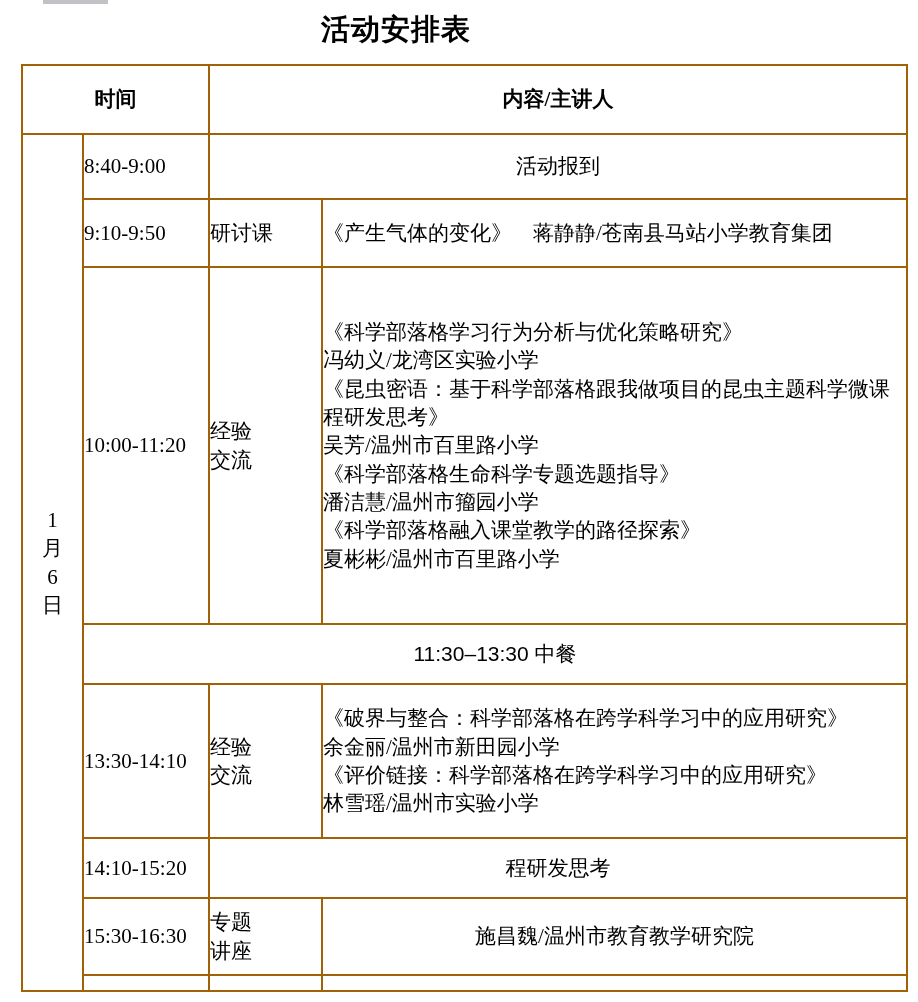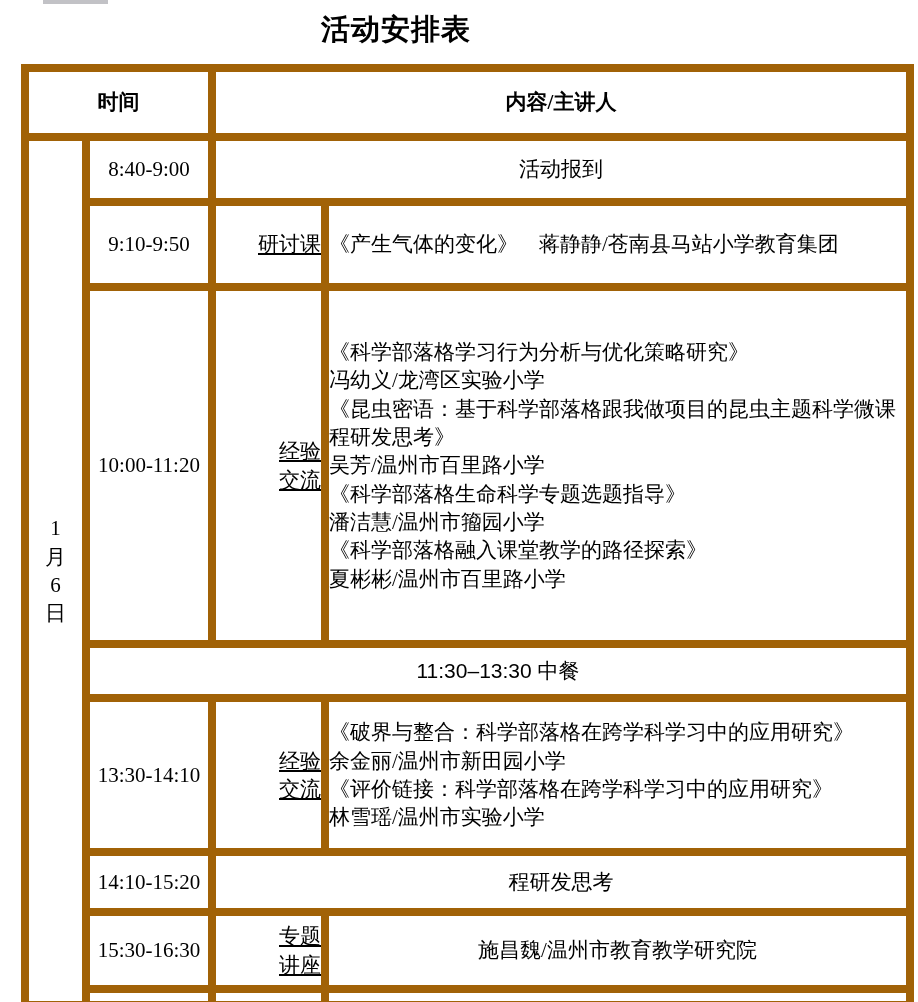--- a/index.html
+++ b/index.html
@@ -36,47 +36,46 @@
   }
   table.schedule {
     position: absolute;
     left: 21px;
     top: 64px;
     width: 885px;
     border-collapse: collapse;
     table-layout: fixed;
   }
   table.schedule td {
-    border: 8px solid #a16207;
+    border: 2px solid #a16207;
     padding: 0;
     vertical-align: middle;
     font-size: 21px;
     line-height: 1.35;
   }
   td.header-cell {
     font-weight: bold;
     text-align: center;
     font-size: 21px;
   }
   td.date-cell {
     text-align: center;
     font-size: 21px;
     line-height: 33px;
   }
   td.time-cell {
-    text-align: center;
+    text-align: left;
     font-size: 20px;
     white-space: nowrap;
     margin-left: 8px;
   }
   td.type-cell {
-    text-align: right;
+    text-align: left;
     font-size: 21px;
     line-height: 38px;
-    text-decoration: underline;
   }
   td.content-left {
     text-align: left;
     padding-left: 16px;
     padding-right: 8px;
     line-height: 38.6px;
   }
   td.content-center {
     text-align: center;
     margin-top: 42px;
@@ -112,21 +111,21 @@
     <td rowspan="8" class="date-cell">
       <div>1</div>
       <div>月</div>
       <div>6</div>
       <div>日</div>
     </td>
     <td class="time-cell">8:40-9:00</td>
     <td colspan="2" class="content-center">活动报到</td>
   </tr>
 
-  <tr style="height:85px">
+  <tr style="height:68px">
     <td class="time-cell">9:10-9:50</td>
     <td class="type-cell">研讨课</td>
     <td class="content-left">《产生气体的变化》　蒋静静/苍南县马站小学教育集团</td>
   </tr>
 
   <tr style="height:357px">
     <td class="time-cell">10:00-11:20</td>
     <td class="type-cell">
       <div>经验</div>
       <div>交流</div>
@@ -137,21 +136,21 @@
           <div>《昆虫密语：基于科学部落格跟我做项目的昆虫主题科学微课</div>
           <div>程研发思考》</div>
           <div>吴芳/温州市百里路小学</div>
           <div>《科学部落格生命科学专题选题指导》</div>
           <div>潘洁慧/温州市籀园小学</div>
           <div>《科学部落格融入课堂教学的路径探索》</div>
           <div>夏彬彬/温州市百里路小学</div>
         </td>
   </tr>
 
-  <tr style="height:54px">
+  <tr style="height:60px">
     <td colspan="3" class="lunch-cell">11:30–13:30 中餐</td>
   </tr>
 
   <tr style="height:154px">
     <td class="time-cell">13:30-14:10</td>
     <td class="type-cell">
       <div>经验</div>
       <div>交流</div>
     </td>
     <td class="content-left">

